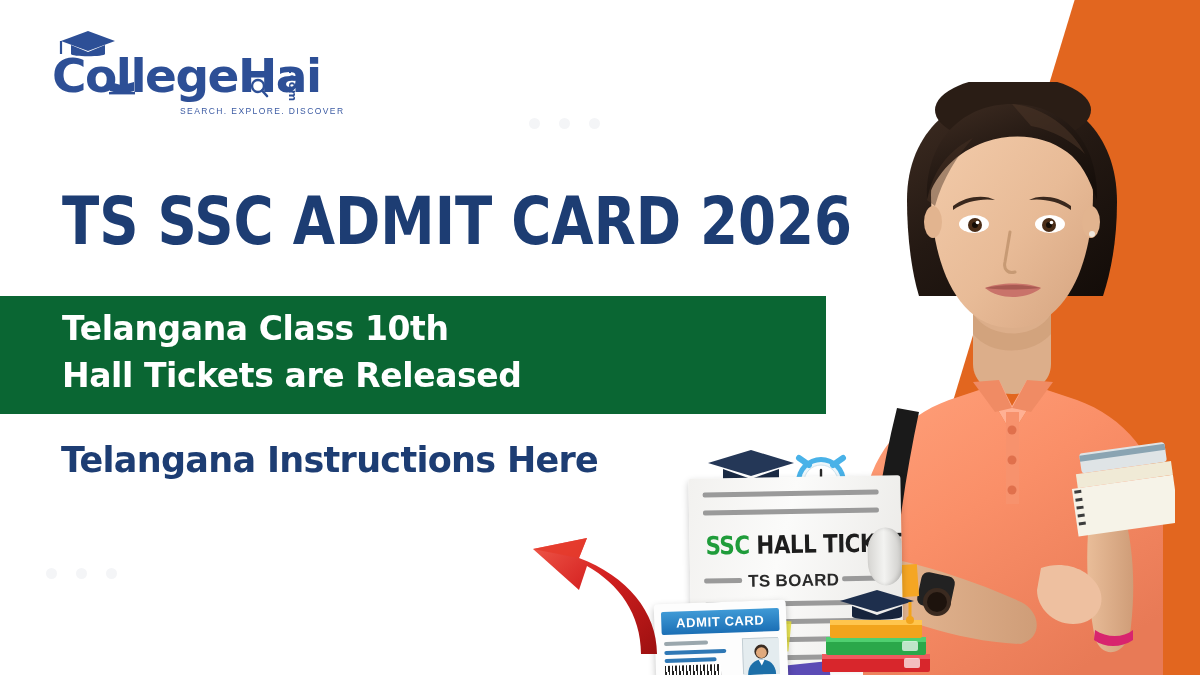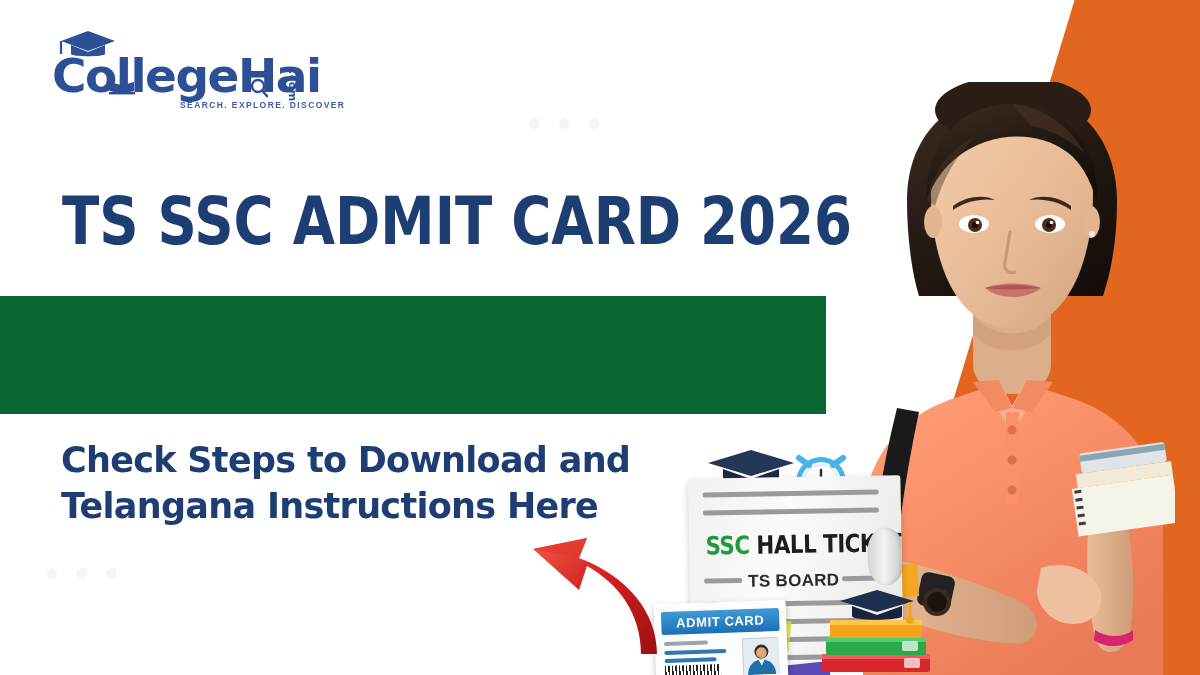--- a/index.html
+++ b/index.html
@@ -62,24 +62,24 @@
     color:#2d4f96;
     transform:rotate(90deg);
     transform-origin:left top;
     position:absolute;
     left:247px; top:18px;
     letter-spacing:0.5px;
   }
   .logo-tag {
     font-family:"Liberation Sans", sans-serif;
     font-size:8.5px;
-    font-weight:bold;
+    font-weight:normal;
     letter-spacing:1.4px;
     color:#3c5ba3;
-    margin-top:1px;
+    margin-top:7px;
     margin-left:128px;
   }
   .book-glyph {
     position:absolute;
     left:57px; top:26px;
     width:26px; height:17px;
     z-index:4;
   }
   .ai-glyph {
     position:absolute;
@@ -409,23 +409,26 @@
         <line x1="14" y1="13.5" x2="19" y2="19" stroke="#2d4f96" stroke-width="2.6" stroke-linecap="round"></line>
       </svg>
       <span class="logo-dotcom">.com</span>
     </div>
     <div class="logo-tag">SEARCH. EXPLORE. DISCOVER</div>
   </div>
 
   <h1 class="headline">TS SSC ADMIT CARD 2026</h1>
 
   <div class="green-band"></div>
+  <div class="green-text">
+    <div>Telangana Class 10th</div>
+    <div>Hall Tickets are Released</div>
+  </div>
 
   <div class="subhead">
-    <div>Check Steps to Download and</div>
     <div>Telangana Instructions Here</div>
   </div>
 
   <svg class="red-arrow" viewBox="0 0 160 125">
     <defs>
       <linearGradient id="redg" x1="0" y1="0" x2="1" y2="1">
         <stop offset="0%" stop-color="#f05a4a"></stop>
         <stop offset="45%" stop-color="#d42020"></stop>
         <stop offset="100%" stop-color="#9c1010"></stop>
       </linearGradient>

